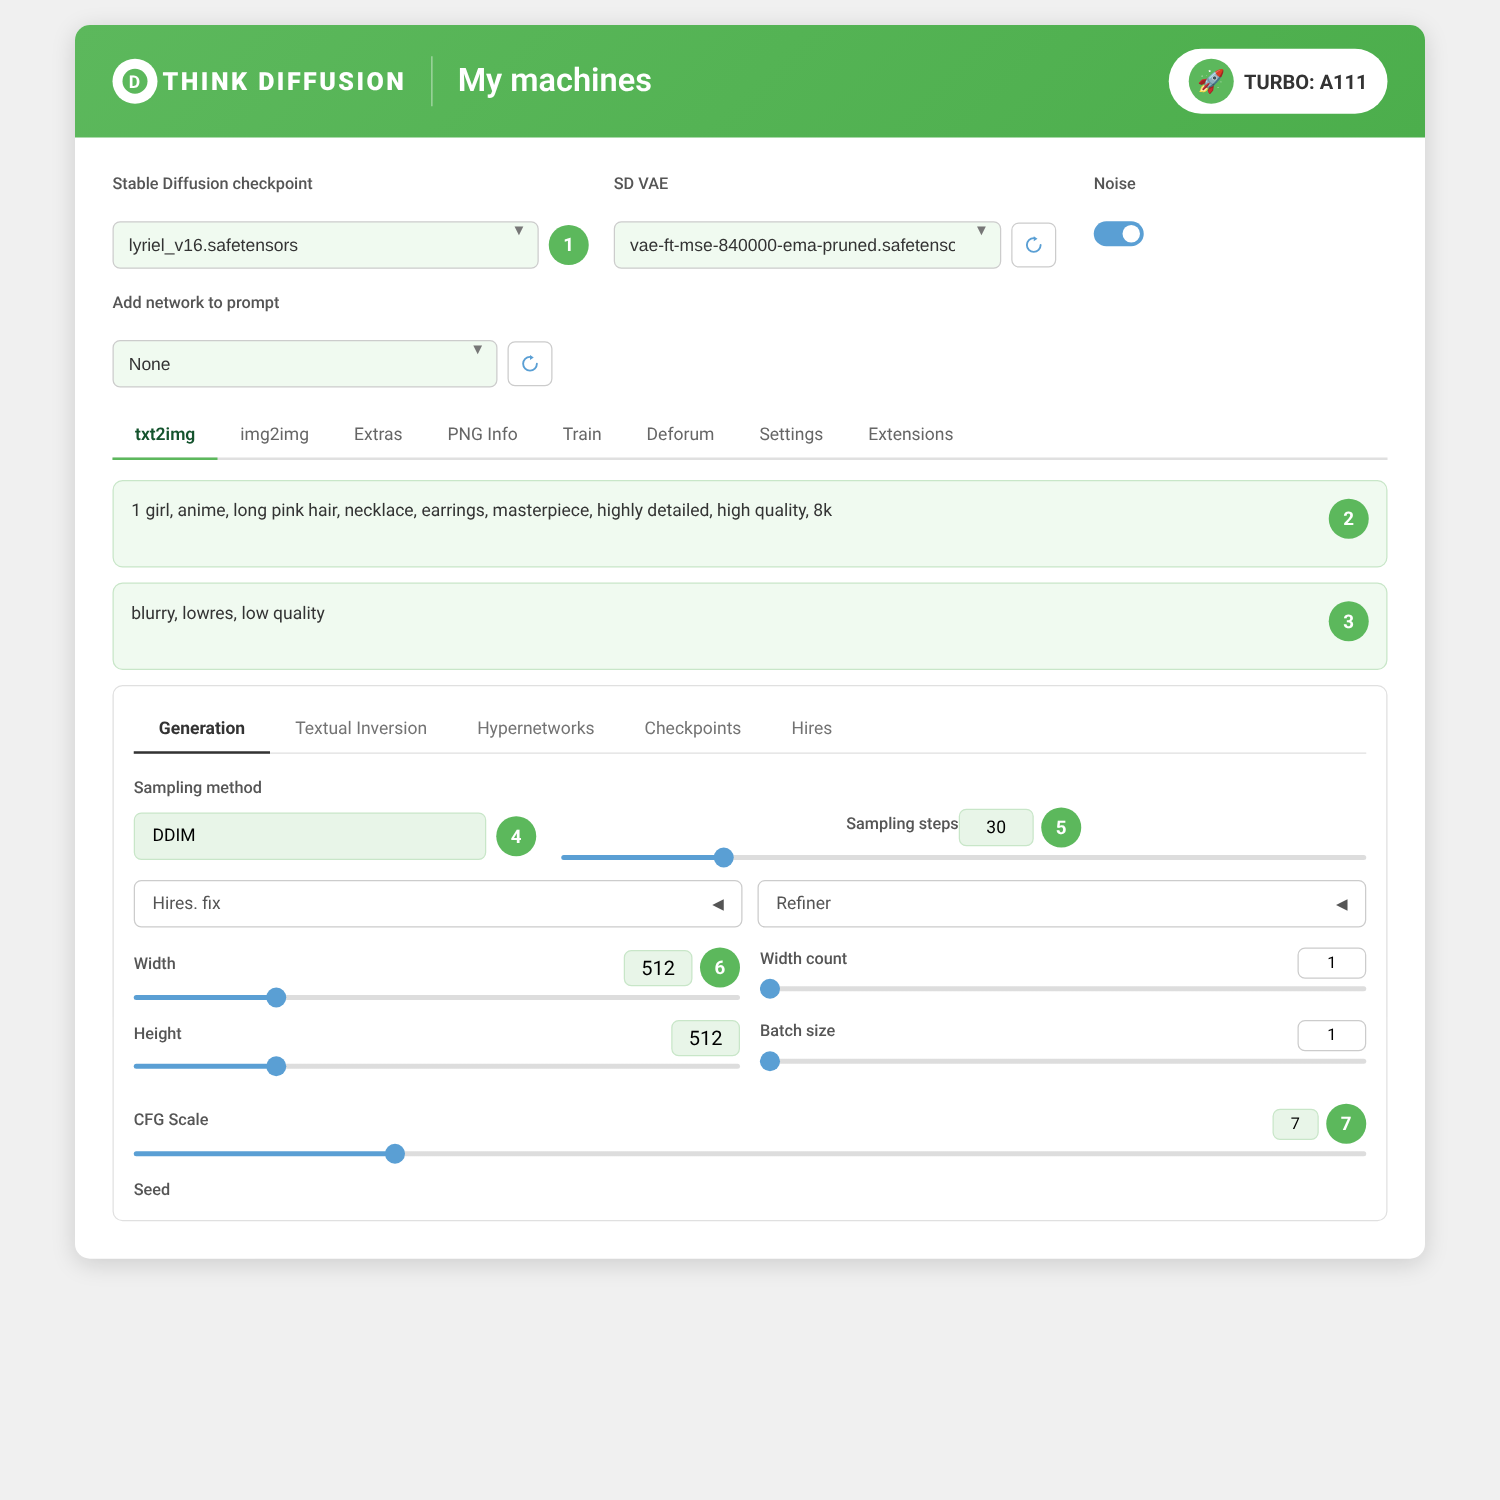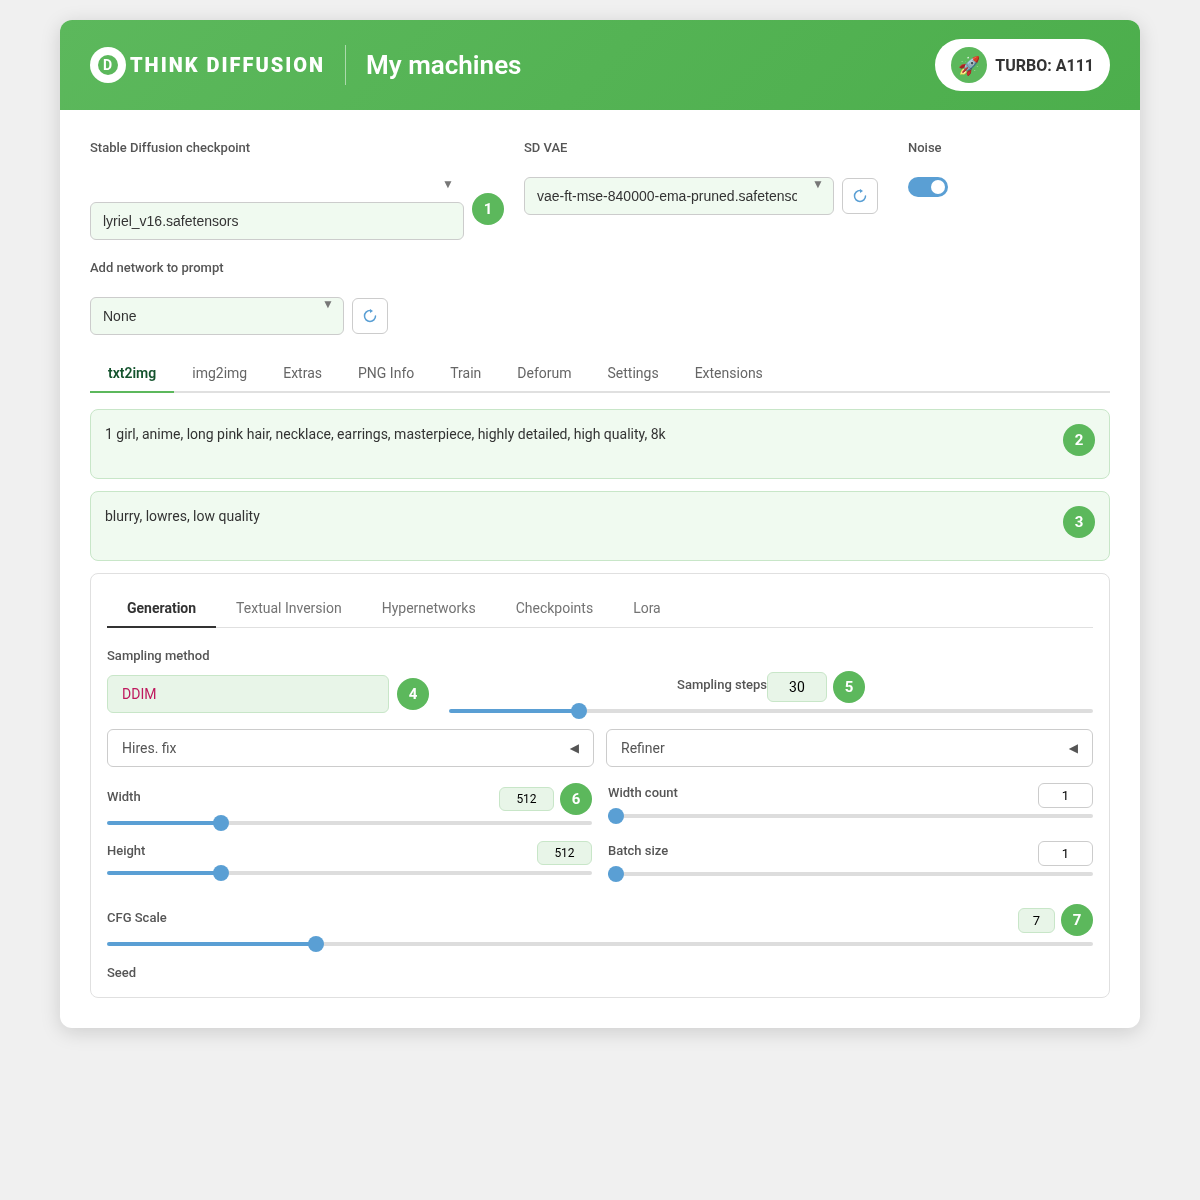--- a/index.html
+++ b/index.html
@@ -127,23 +127,23 @@
       cursor: pointer;
       outline: none;
     }
     .select-arrow {
       position: absolute;
       right: 10px;
       color: #777;
       pointer-events: none;
       font-size: 12px;
     }
-    .checkpoint-select { width: 374px; margin-top: 25px; }
+    .checkpoint-select { width: 341px; }
     .vae-select { width: 310px; }
-    .network-select { width: 254px; }
+    .network-select { width: 308px; }
     .icon-btn {
       width: 36px;
       height: 36px;
       border: 1px solid #ccc;
       border-radius: 6px;
       background: white;
       display: flex;
       align-items: center;
       justify-content: center;
       cursor: pointer;
@@ -257,21 +257,21 @@
       color: #555;
       margin-bottom: 6px;
       font-weight: 500;
     }
     .ddim-box {
       background: #e8f5e8;
       border: 1px solid #c8e6c8;
       border-radius: 6px;
       padding: 10px 14px;
       font-size: 14px;
-      color: #be185d;
+      color: #000000;
     }
     
     .extras-row {
       display: flex;
       gap: 12px;
       margin-bottom: 16px;
     }
     .extra-box {
       display: flex;
       align-items: center;
@@ -292,21 +292,21 @@
       gap: 16px;
       margin-bottom: 28px;
     }
     .dim-group { display: flex; flex-direction: column; gap: 6px; }
     .dim-header { display: flex; justify-content: space-between; align-items: center; }
     .dim-value-box {
       background: #e8f5e8;
       border: 1px solid #c8e6c8;
       border-radius: 6px;
       padding: 4px 12px;
-      font-size: 12px;
+      font-size: 16px;
       min-width: 55px;
       text-align: center;
     }
     .batch-value-box {
       border: 1px solid #ccc;
       border-radius: 6px;
       padding: 4px 12px;
       font-size: 13px;
       min-width: 55px;
       text-align: center;
@@ -466,21 +466,21 @@
       <span class="prompt-text">blurry, lowres, low quality</span>
       <div class="num-badge">3</div>
     </div>
 
     <div style="border:1px solid #e0e0e0; border-radius:8px; padding:16px; margin-top:10px">
       <div class="gen-tabs">
         <div class="gen-tab active">Generation</div>
         <div class="gen-tab">Textual Inversion</div>
         <div class="gen-tab">Hypernetworks</div>
         <div class="gen-tab">Checkpoints</div>
-        <div class="gen-tab">Lora</div>
+        <div class="gen-tab">Hires</div>
       </div>
 
       <div class="sampling-row">
         <div class="sampling-method-group">
           <span class="section-label">Sampling method</span>
           <div style="display:flex;align-items:center;gap:8px">
             <div class="ddim-box" style="flex:1">DDIM</div>
             <div class="num-badge">4</div>
           </div>
         </div>

